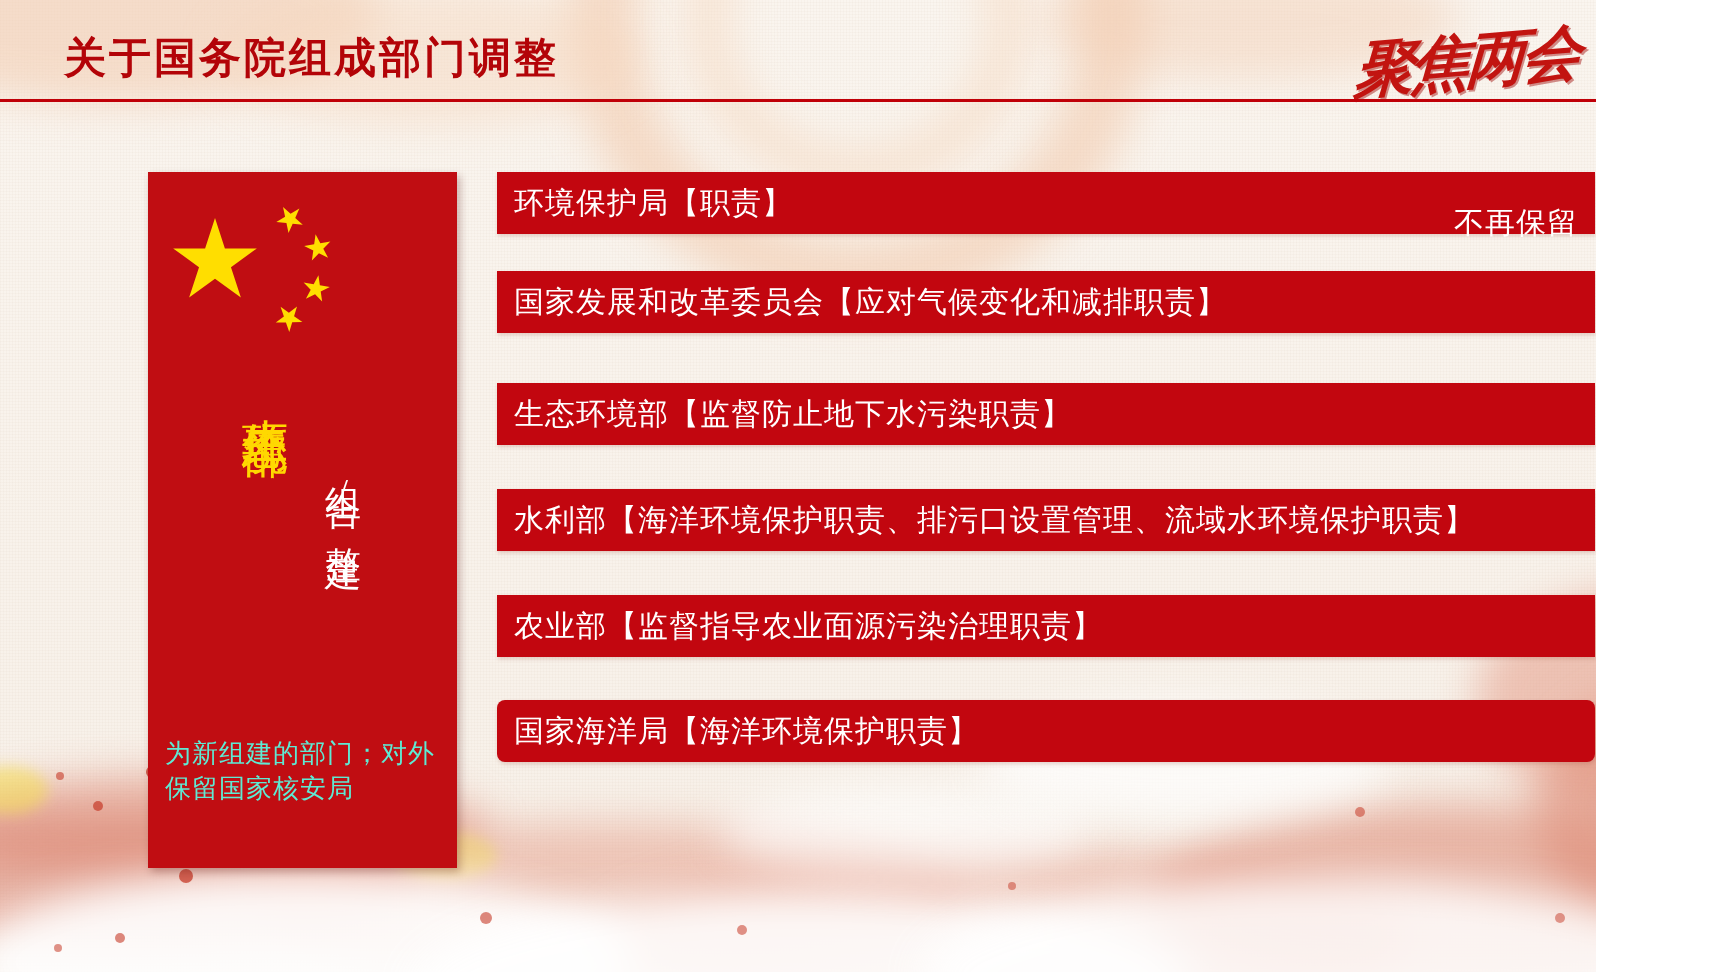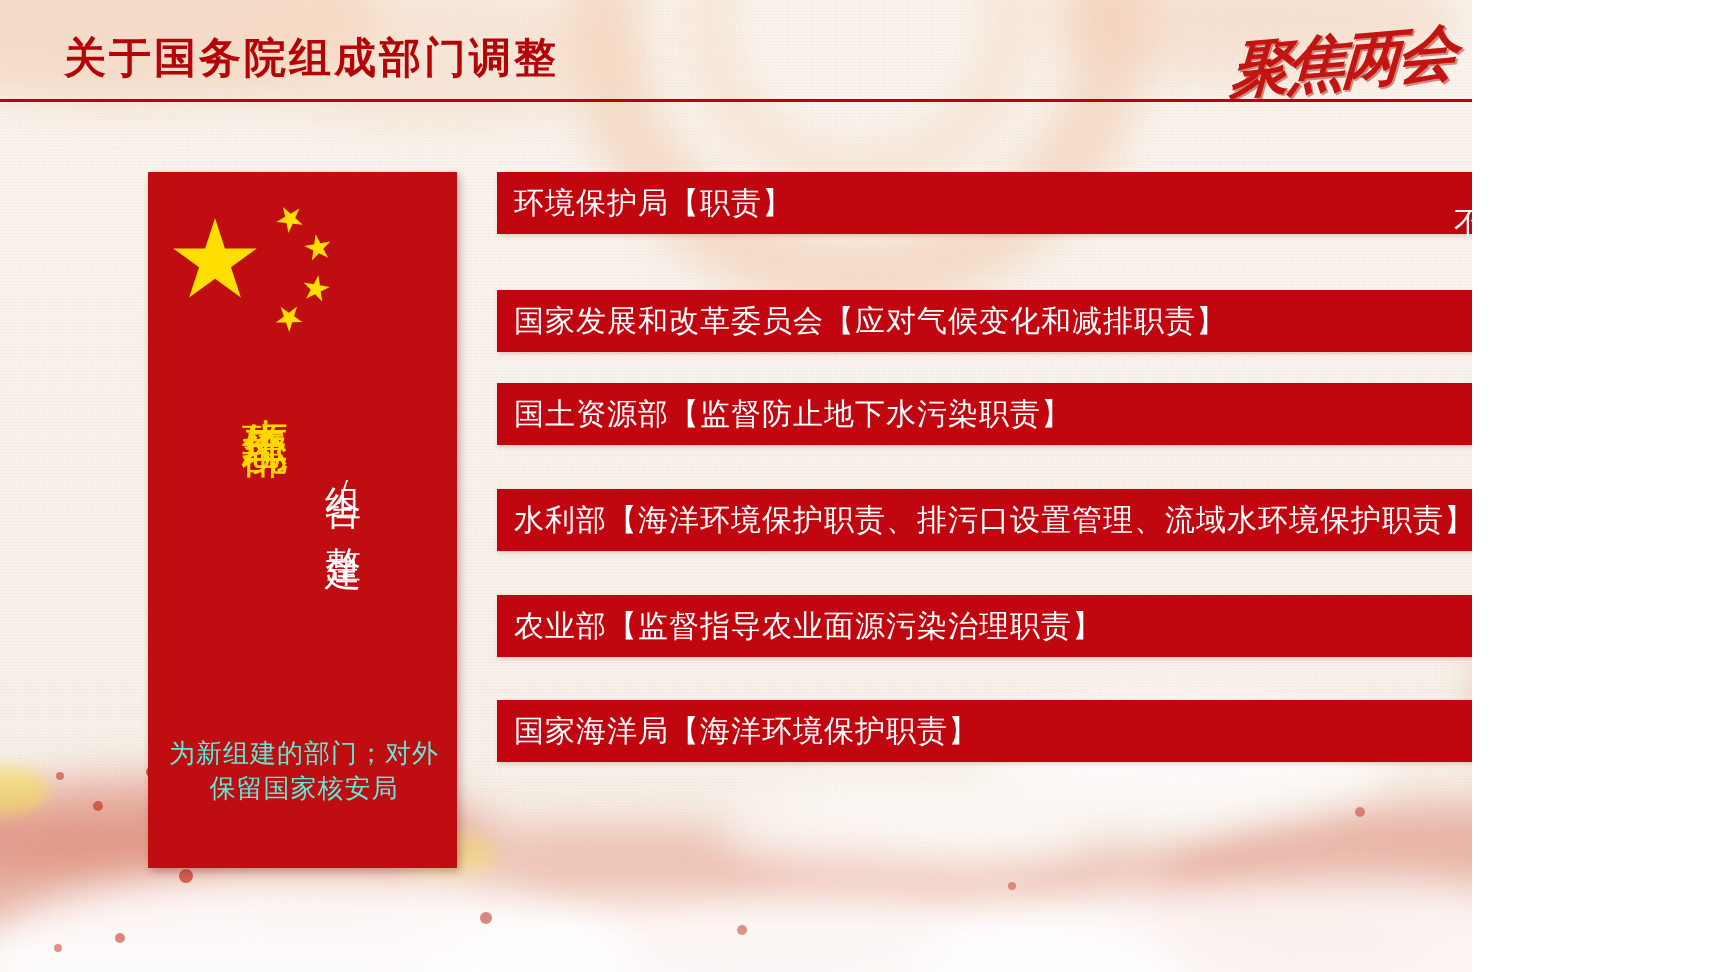--- a/index.html
+++ b/index.html
@@ -1,25 +1,24 @@
 <!DOCTYPE html>
 <html><head>
 <meta charset="utf-8">
 <style>
   html,body{margin:0;padding:0;background:#ffffff;}
   .slide{
     position:relative;
-    width:1472px;height:972px;
+    width:1596px;height:972px;
     overflow:hidden;
     font-family:"Liberation Sans",sans-serif;
     background:
       repeating-linear-gradient(0deg, rgba(205,185,165,.07) 0 1px, transparent 1px 3px),
       repeating-linear-gradient(90deg, rgba(205,185,165,.07) 0 1px, transparent 1px 3px),
       linear-gradient(#faf5ef,#f7f0e8);
-    text-align: center;
   }
   .bg-art{position:absolute;inset:0;z-index:0;pointer-events:none;}
 
   
   .page-title{
     position:absolute;left:64px;top:30px;z-index:3;
     font-family:"Liberation Serif","DejaVu Serif",serif;
     font-weight:700;font-size:42px;letter-spacing:3px;
     color:#b30408;white-space:nowrap;
   }
@@ -66,25 +65,25 @@
   .bar{
     position:absolute;left:0;width:1098px;height:62px;
     background:#c2060f;color:#ffffff;
     display:flex;align-items:center;
     padding:8px 17px;box-sizing:border-box;
     font-size:30px;letter-spacing:1px;
     box-shadow:1px 2px 4px rgba(150,60,40,.22);
     white-space:nowrap;
   }
   .bar-1{top:0;}
-  .bar-2{top:118px;}
+  .bar-2{top:99px;}
   .bar-3{top:211px;}
   .bar-4{top:317px;}
   .bar-5{top:423px;}
-  .bar-6{top:528px;}
+  .bar-6{top:528px;border-radius:8px;}
   .bar-7{top:634px;height:86px;align-items:flex-start;white-space:normal;}
   .bar-7 .bar-text{display:block;line-height:40px;margin-top:-4px;word-break:break-all;}
   .bar-text{flex:0 1 auto;}
   .bar-tag{margin-left:auto;flex:0 0 auto;margin-top:40px;}
 </style>
 </head>
 <body>
 
 <div class="slide">
 
@@ -171,21 +170,21 @@
 
   <div class="reform-bars">
     <div class="bar bar-1">
       <span class="bar-text">环境保护局【职责】</span>
       <span class="bar-tag">不再保留</span>
     </div>
     <div class="bar bar-2">
       <span class="bar-text">国家发展和改革委员会【应对气候变化和减排职责】</span>
     </div>
     <div class="bar bar-3">
-      <span class="bar-text">国土资源部【监督防止地下水污染职责】</span>
+      <span class="bar-text">生态环境部【监督防止地下水污染职责】</span>
     </div>
     <div class="bar bar-4">
       <span class="bar-text">水利部【海洋环境保护职责、排污口设置管理、流域水环境保护职责】</span>
     </div>
     <div class="bar bar-5">
       <span class="bar-text">农业部【监督指导农业面源污染治理职责】</span>
     </div>
     <div class="bar bar-6">
       <span class="bar-text">国家海洋局【海洋环境保护职责】</span>
     </div>

